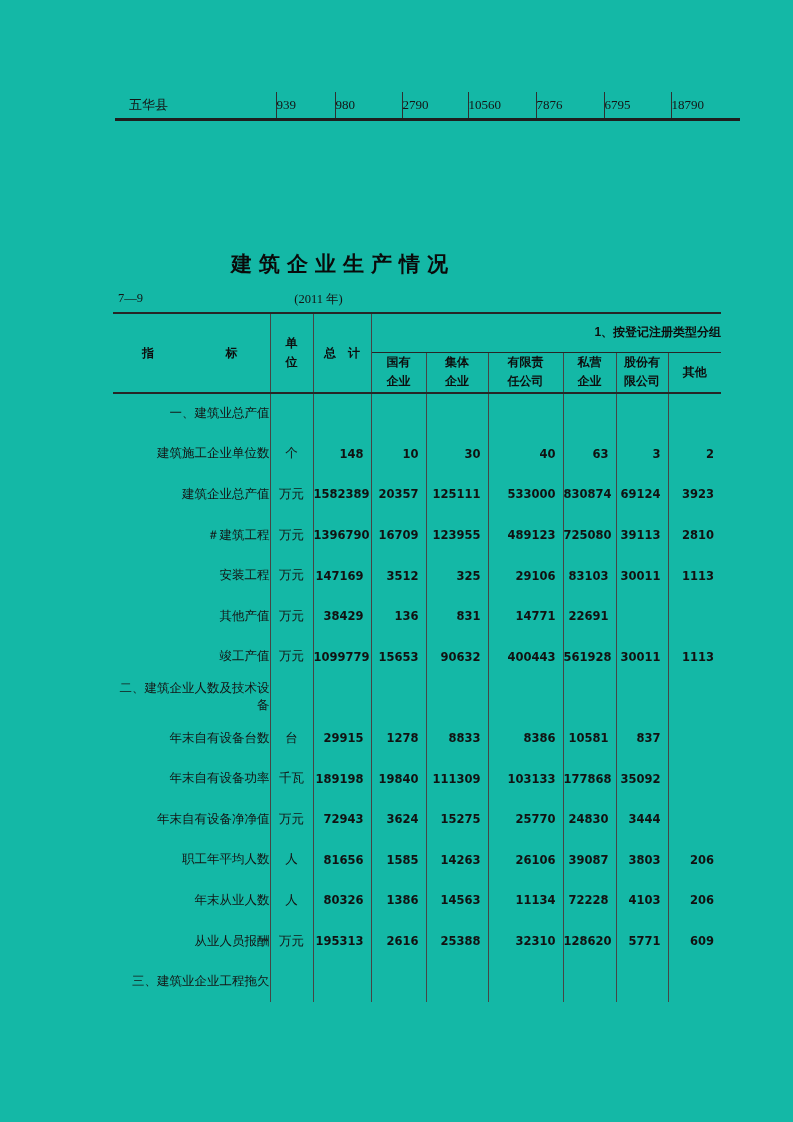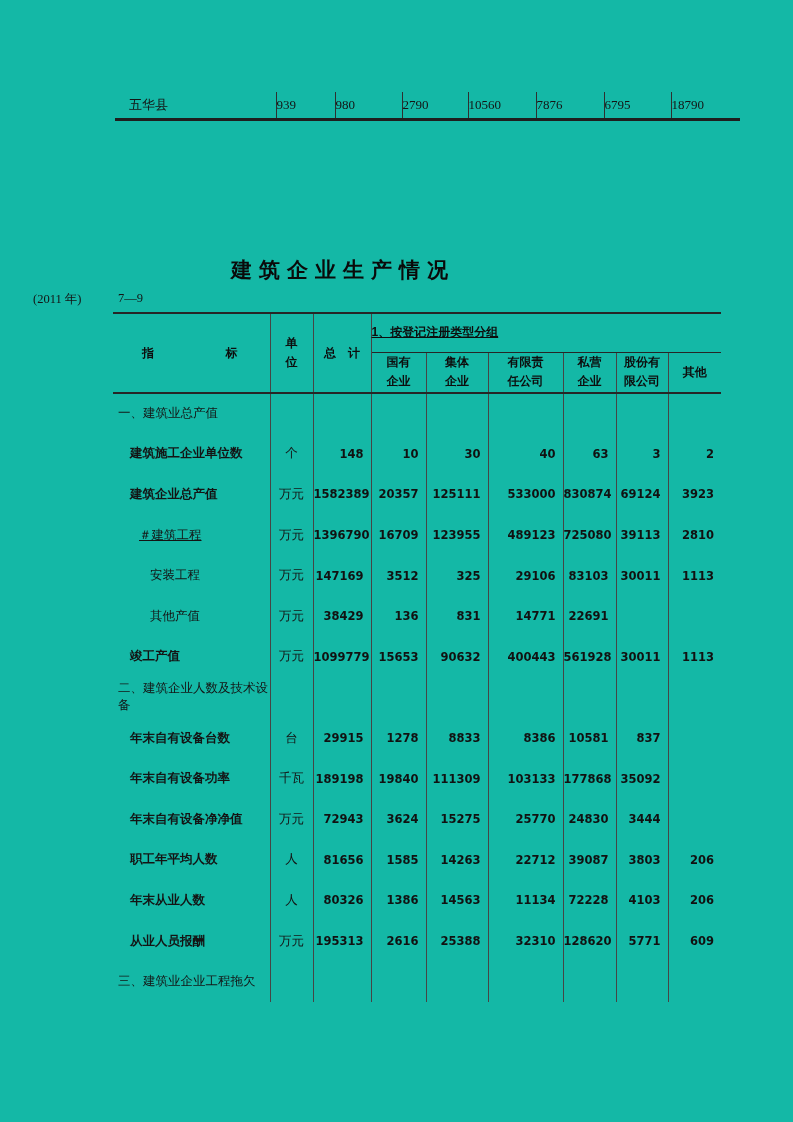--- a/index.html
+++ b/index.html
@@ -15,53 +15,53 @@
     position:absolute; left:115px; top:92px; width:625px;
     border-collapse:collapse; table-layout:fixed;
     border-bottom:3px solid #1e1e1e;
   }
   .top-table td { height:27px; font-size:13px; vertical-align:middle; }
   .top-table td.lbl { padding-left:14px; text-align:left; }
   .top-table td.num { padding-right:9px; border-left:1px solid #2f2f2f; }
 
   
   .title {
-    position:absolute; left:0; top:256px; width:686px; text-align:center;
+    position:absolute; left:0; top:250px; width:686px; text-align:center;
     font-family:"Liberation Sans","DejaVu Sans",sans-serif;
     font-weight:bold; font-size:21px; letter-spacing:7px; color:#0a0a0a;
   }
   .caption { position:absolute; left:0; top:291px; width:637px; height:18px; font-size:12.5px; }
   .table-no { position:absolute; left:118px; top:0; }
-  .year-note { position:absolute; left:0; width:100%; text-align:left; top:0;padding-left:33px; }
+  .year-note { position:absolute; left:0; width:100%; text-align:center; top:0; }
 
   
   .main-table {
     position:absolute; left:113px; top:312px; width:608px;
     border-collapse:collapse; table-layout:fixed;
     border-top:2px solid #262626;
   }
   .main-table th {
     font-family:"Liberation Sans","DejaVu Sans",sans-serif;
     font-weight:bold; font-size:12px; color:#0d0d0d; vertical-align:middle;
   }
   .h-span { border-right:1px solid #454545; border-bottom:2px solid #262626; }
   .h-ind .two-ends { display:flex; justify-content:space-between; padding:0 32px 0 29px; }
   .h-unit .stack div { line-height:19px; text-align:center; }
   .h-total .gap { display:inline-block; width:12px; }
-  .h-group { height:39px; text-align:left; border-bottom:1px solid #262626;text-decoration:underline; }
+  .h-group { height:39px; text-align:right; border-bottom:1px solid #262626; }
   .h-sub { height:41px; text-align:center; border-right:1px solid #454545; border-bottom:2px solid #262626; }
   .h-sub div { line-height:19px; }
   .h-sub.last { border-right:none; }
 
   .main-table td { height:40.6px; vertical-align:middle; border-right:1px solid #454545; }
   .main-table td:last-child { border-right:none; }
-  .c-label { font-size:12.5px; }
+  .c-label { font-size:12.5px;text-align:right; }
   .c-label.ind0 { padding-left:5px; }
-  .c-label.ind1 { padding-left:17px;font-weight:bold; }
-  .c-label.ind2 { padding-left:26px;text-decoration:underline; }
+  .c-label.ind1 { padding-left:17px; }
+  .c-label.ind2 { padding-left:26px; }
   .c-label.ind3 { padding-left:37px; }
   .c-unit { text-align:center; font-size:12.5px; }
   .c-num {
     text-align:right; padding-right:7px;
     font-family:"DejaVu Sans","Liberation Sans",sans-serif;
     font-weight:bold; font-size:11.5px; color:#111;
   }
 </style>
 </head>
 <body>
@@ -277,21 +277,21 @@
           <td class="c-num">24830</td>
           <td class="c-num">3444</td>
           <td class="c-num"></td>
         </tr>
         <tr>
           <td class="c-label ind1">职工年平均人数</td>
           <td class="c-unit">人</td>
           <td class="c-num">81656</td>
           <td class="c-num">1585</td>
           <td class="c-num">14263</td>
-          <td class="c-num">22712</td>
+          <td class="c-num">26106</td>
           <td class="c-num">39087</td>
           <td class="c-num">3803</td>
           <td class="c-num">206</td>
         </tr>
         <tr>
           <td class="c-label ind1">年末从业人数</td>
           <td class="c-unit">人</td>
           <td class="c-num">80326</td>
           <td class="c-num">1386</td>
           <td class="c-num">14563</td>

